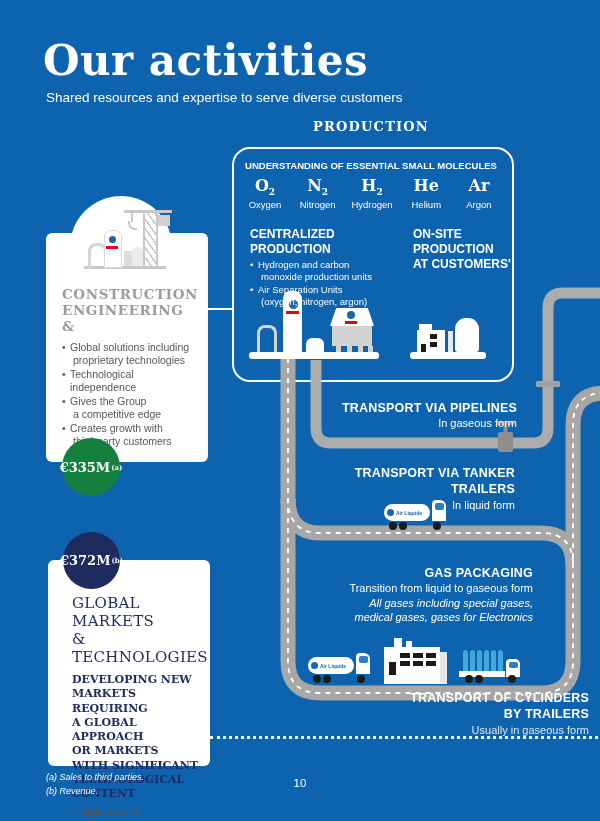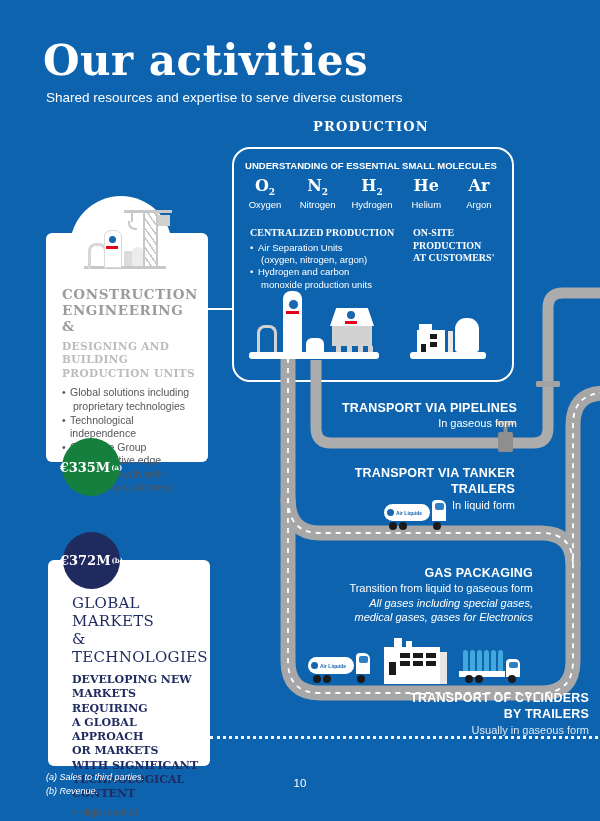--- a/index.html
+++ b/index.html
@@ -15,21 +15,21 @@
   
   .prod-box{left:232px;top:147px;width:278px;height:231px;border:2px solid #fff;border-radius:18px;z-index:1;}
   .mol-title{left:240px;top:160px;width:262px;text-align:center;font-size:9.5px;font-weight:bold;color:#fff;z-index:4;}
   .mol-row{left:246px;top:176px;width:252px;display:flex;justify-content:space-between;z-index:4;}
   .mol{text-align:center;color:#fff;min-width:38px;}
   .mol-sym{font-size:16px;font-weight:bold;}
   .mol-sym sub{font-size:9px;}
   .mol-name{font-size:9.5px;margin-top:2px;}
   .col-central{left:250px;top:227px;width:165px;color:#fff;z-index:4;}
   .col-onsite{left:413px;top:227px;width:100px;color:#fff;z-index:4;}
-  .col-title{font-size:10px;font-weight:bold;line-height:1.25;font-family:Liberation Serif, serif;}
+  .col-title{font-size:12px;font-weight:bold;line-height:1.25;}
   .col-list{margin-top:2px;font-size:9.5px;line-height:1.3;}
   
   .blt{position:relative;padding-left:8px;}
   .blt::before{content:"•";position:absolute;left:0;top:0;}
   .blt .l2{padding-left:3px;}
   .blt .l2:empty{display:none;}
   
   .eng-dome{left:70px;top:196px;width:102px;height:80px;background:#fff;
             border-radius:51px 51px 0 0;z-index:2;}
   .eng-card{left:46px;top:233px;width:162px;height:229px;background:#fff;border-radius:6px;z-index:2;}
@@ -165,26 +165,26 @@
   </div>
   <div class="mol">
     <div class="mol-sym serif"><span>Ar</span><sub></sub></div>
     <div class="mol-name">Argon</div>
   </div>
 </div>
 <div class="abs col-central">
   <div class="col-title">CENTRALIZED PRODUCTION</div>
   <div class="col-list">
     <div class="blt">
+      <div>Hydrogen and carbon</div>
+      <div class="l2">monoxide production units</div>
+    </div>
+    <div class="blt">
       <div>Air Separation Units</div>
       <div class="l2">(oxygen, nitrogen, argon)</div>
-    </div>
-    <div class="blt">
-      <div>Hydrogen and carbon</div>
-      <div class="l2">monoxide production units</div>
     </div>
   </div>
 </div>
 <div class="abs col-onsite">
   <div class="col-title">
     <div>ON-SITE</div>
     <div>PRODUCTION</div>
     <div>AT CUSTOMERS'</div>
   </div>
 </div>
@@ -225,24 +225,20 @@
 <div class="abs illus plant-col"></div>
 <div class="abs illus plant-logo-dot"></div>
 <div class="abs illus plant-logo-bar"></div>
 <div class="abs illus plant-block"></div>
 <div class="abs illus plant-col2"></div>
 <div class="abs eng-text">
   <div class="eng-title serif">
     <div>CONSTRUCTION</div>
     <div>ENGINEERING &amp;</div>
   </div>
-  <div class="eng-sub serif">
-    <div>DESIGNING AND BUILDING</div>
-    <div>PRODUCTION UNITS</div>
-  </div>
   <div class="eng-bullets">
     <div class="blt">
         <div>Global solutions including</div>
         <div class="l2">proprietary technologies</div>
       </div>
     <div class="blt">
         <div>Technological independence</div>
       </div>
     <div class="blt">
         <div>Gives the Group</div>

